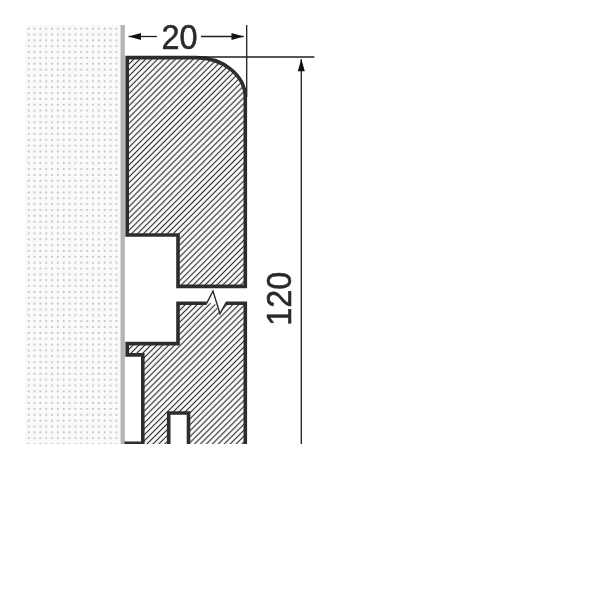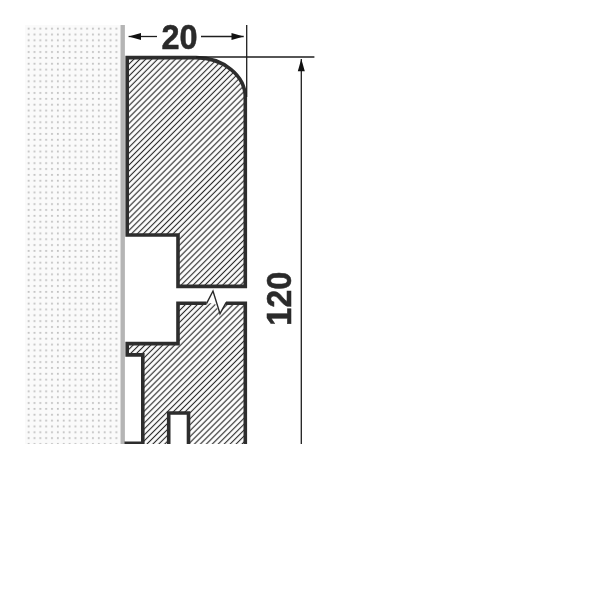--- a/index.html
+++ b/index.html
@@ -1,16 +1,16 @@
 <!DOCTYPE html>
 <html><head>
 <meta charset="utf-8">
 <style>
   html,body{margin:0;padding:0;background:#ffffff;}
-  .page{width:604px;height:444px;position:relative;font-family:"Liberation Sans", sans-serif;font-weight:bold;}
+  .page{width:604px;height:444px;position:relative;font-family:"Liberation Sans", sans-serif;}
 </style>
 </head>
 <body>
 <div class="page">
 <svg width="604" height="604" viewBox="0 0 604 604" xmlns="http://www.w3.org/2000/svg">
   <defs>
 
     <pattern id="walldots" width="5.85" height="5.85" patternUnits="userSpaceOnUse" x="25.8" y="25.8">
       <rect width="5.85" height="5.85" fill="#fafafa"></rect>
       <rect x="1.9" y="1.9" width="1.8" height="1.8" fill="#c0c0c0"></rect>

